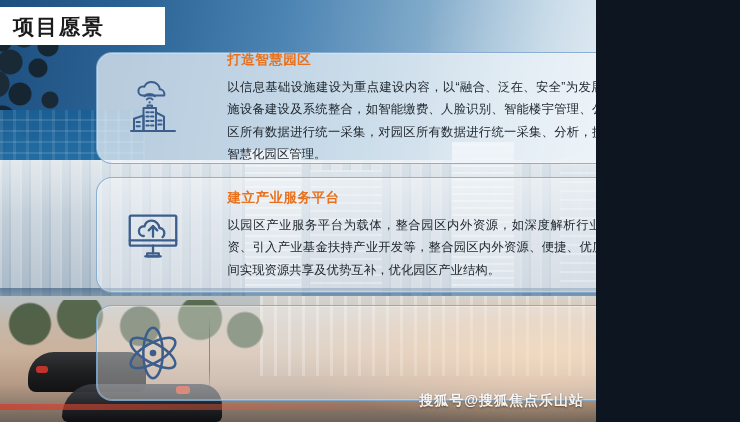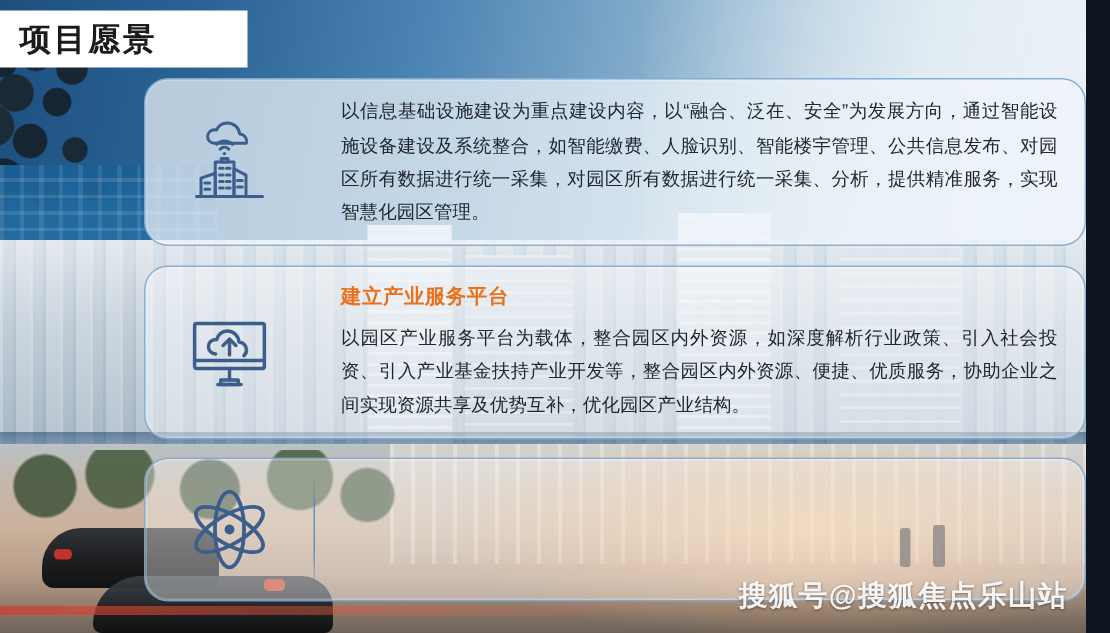--- a/index.html
+++ b/index.html
@@ -2,21 +2,21 @@
 <html lang="zh"><head>
 <meta charset="utf-8">
 <style>
   html, body {
     margin: 0;
     padding: 0;
     background: #0d1520;
   }
   #slide {
     position: relative;
-    width: 724px;
+    width: 596px;
     height: 422px;
     overflow: hidden;
     font-family: "Liberation Sans", "DejaVu Sans", sans-serif;
     background: #6d8aa8;
   }
 
   
   .bg-layer { position: absolute; inset: 0; }
 
   
@@ -236,21 +236,21 @@
     text-align: justify;
   }
 
   .icon-svg { display: block; }
 
   
   .watermark {
     position: absolute;
     right: 12px;
     bottom: 12px;
-    font-size: 19px;
+    font-size: 14px;
     font-weight: bold;
     color: rgba(255,255,255,.92);
     text-shadow: 0 1px 2px rgba(0,0,0,.45);
     letter-spacing: 1px;
     padding-left: 28px;
   }
 </style>
 </head>
 <body>
 
@@ -295,20 +295,21 @@
         <path d="M35 36.5l8 4.2V55H35z"></path>
         <path d="M22.5 39.5L13 42.8V55h9.5z"></path>
         <path d="M10 55h44"></path>
         <path d="M25.4 36.2h2.4M30 36.2h2.4M25.4 40.6h2.4M30 40.6h2.4M25.4 45h2.4M30 45h2.4M25.4 49.4h2.4M30 49.4h2.4"></path>
         <path d="M37.3 44.4h3.2M37.3 48.6h3.2"></path>
         <path d="M15.6 46h3.2M15.6 50.2h3.2"></path>
       </svg>
     </div>
     <div class="card-divider"></div>
     <div class="card-body">
+      <div class="card-heading">打造智慧园区</div>
       <div class="card-text">以信息基础设施建设为重点建设内容，以“融合、泛在、安全”为发展方向，通过智能设施设备建设及系统整合，如智能缴费、人脸识别、智能楼宇管理、公共信息发布、对园区所有数据进行统一采集，对园区所有数据进行统一采集、分析，提供精准服务，实现智慧化园区管理。</div>
     </div>
   </div>
 
   <div class="card" id="card-2">
     <div class="card-icon">
       <svg class="icon-svg" width="62" height="62" viewBox="0 0 64 64" fill="none" stroke="#3C5E8C" stroke-width="2.4" stroke-linecap="round" stroke-linejoin="round">
         <rect x="8" y="12" width="48" height="31" rx="1.5"></rect>
         <path d="M8 37.5h48"></path>
         <path d="M32 43v8"></path>

